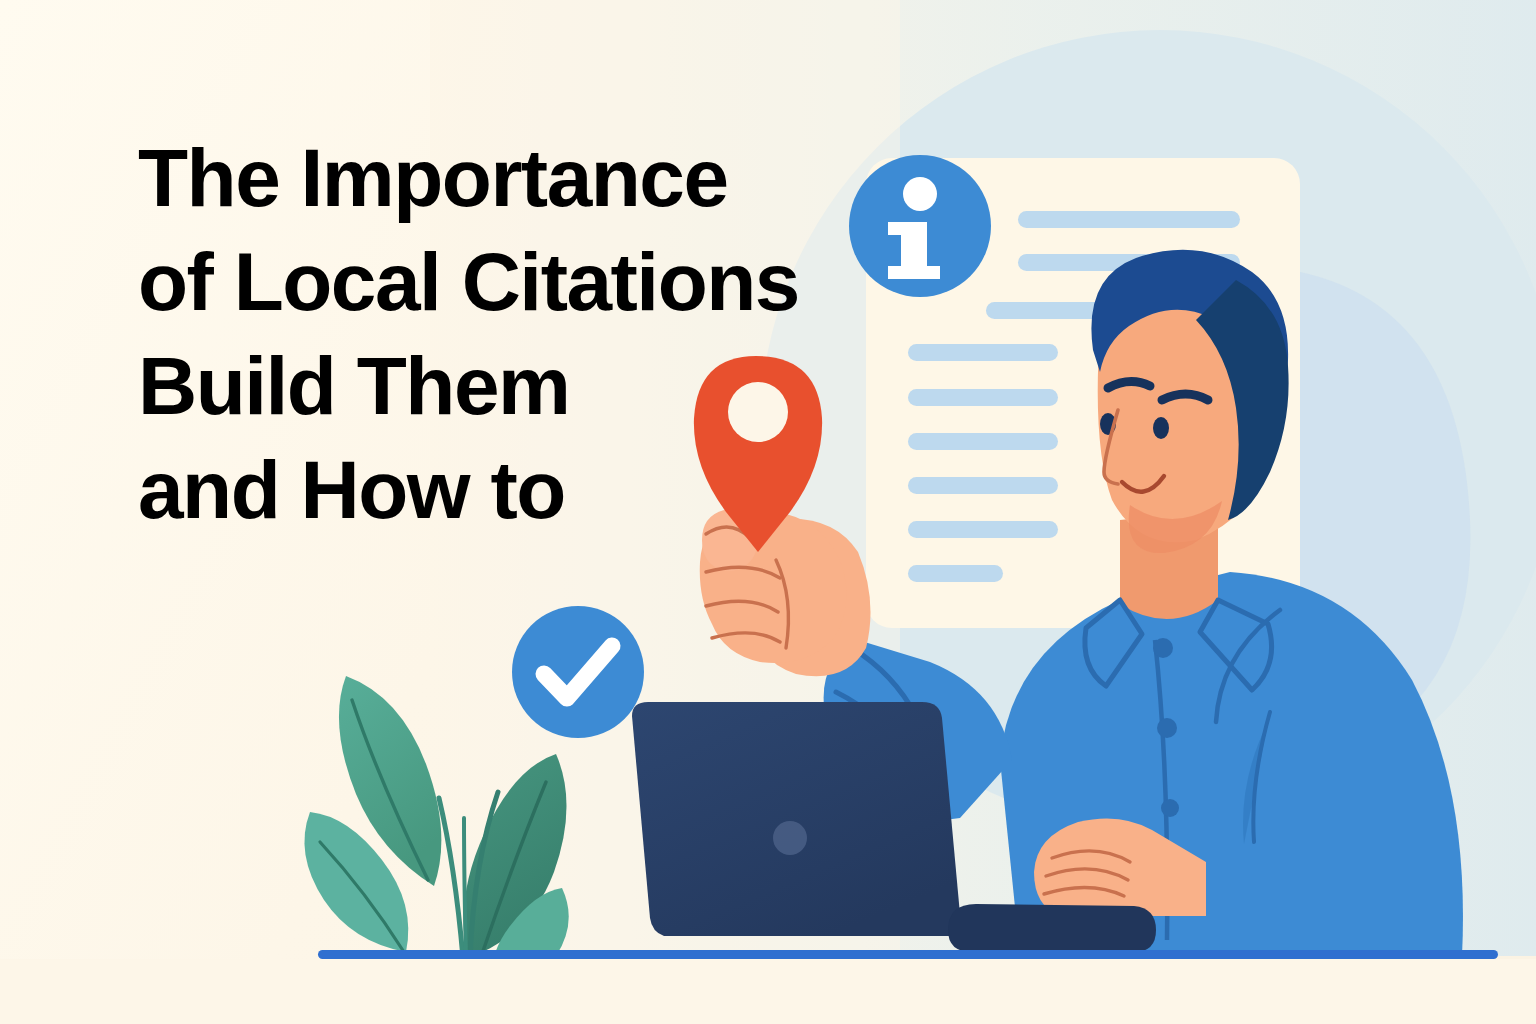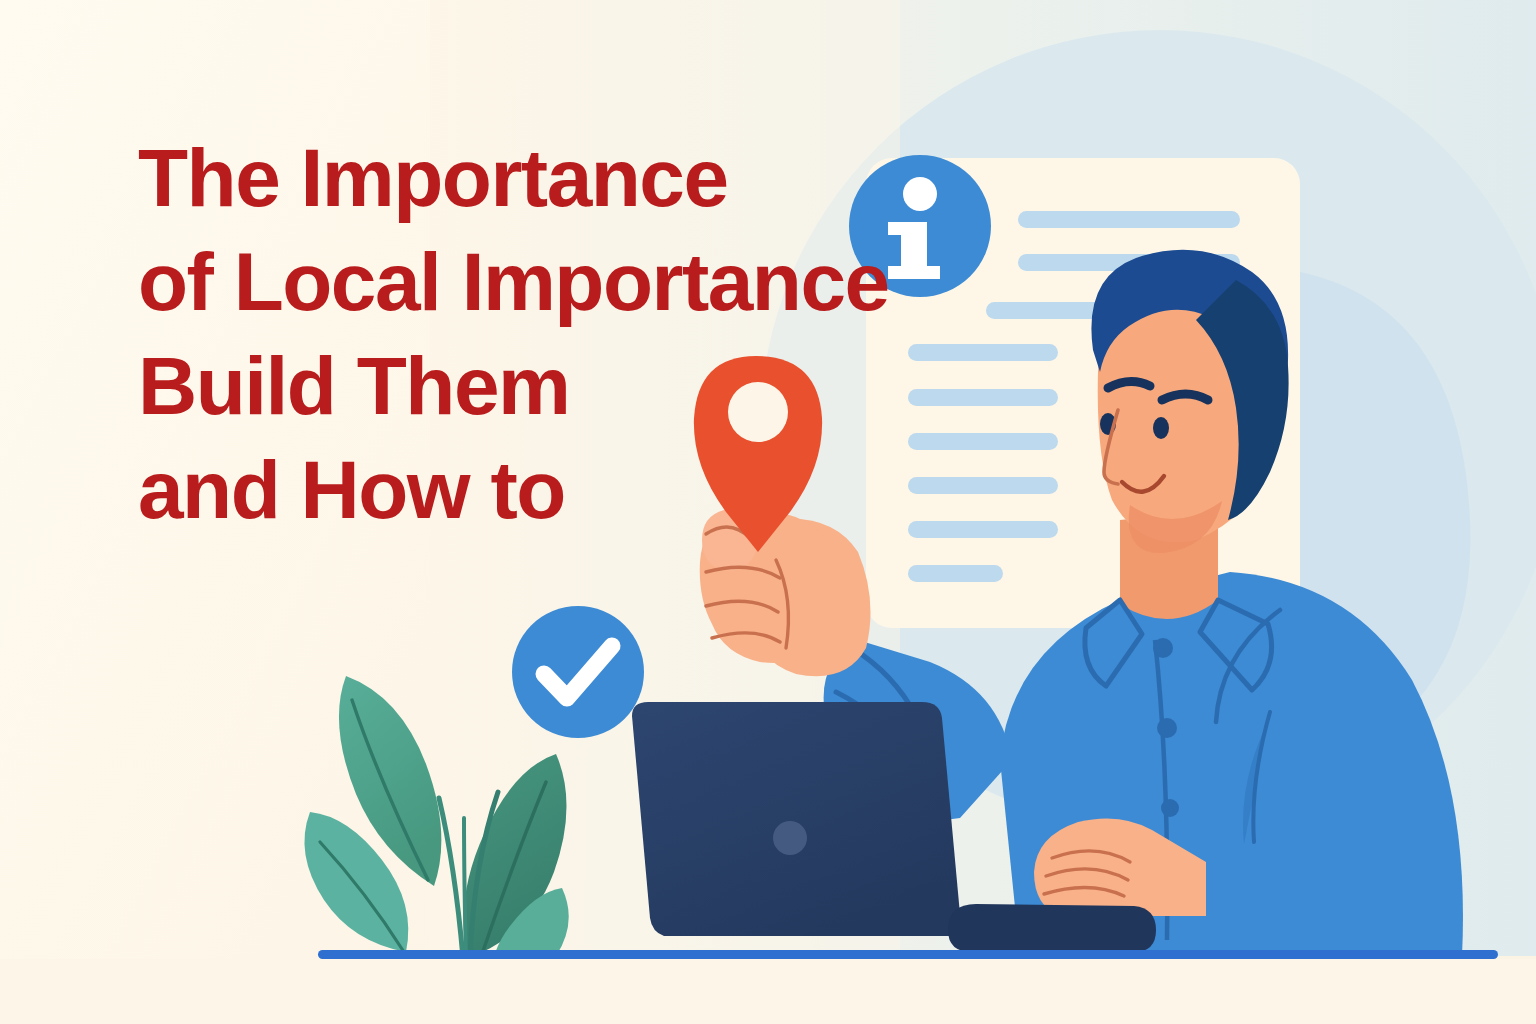--- a/index.html
+++ b/index.html
@@ -28,21 +28,21 @@
     top: 126px;
     width: 730px;
     z-index: 5;
   }
   .title-line {
     font-family: "Liberation Sans", sans-serif;
     font-weight: bold;
     font-size: 82px;
     line-height: 104px;
     letter-spacing: -1.5px;
-    color: #b91c1c;
+    color: #000000;
     white-space: nowrap;
     margin: 0;
   }
 </style>
 </head>
 <body>
 
 <div id="stage">
 
   <svg id="art" viewBox="0 0 1536 1024" xmlns="http://www.w3.org/2000/svg" aria-hidden="true">
@@ -263,18 +263,18 @@
 
       <rect x="318" y="950" width="1180" height="9" rx="4.5" fill="#2F6FD0"></rect>
 
       <rect x="0" y="959" width="1536" height="65" fill="#FDF6E8"></rect>
 
     </g>
   </svg>
 
   <div id="title-block">
     <div class="title-line">The Importance</div>
-    <div class="title-line">of Local Importance</div>
+    <div class="title-line">of Local Citations</div>
     <div class="title-line">Build Them</div>
     <div class="title-line">and How to</div>
   </div>
 
 </div>
 
 </body></html>

